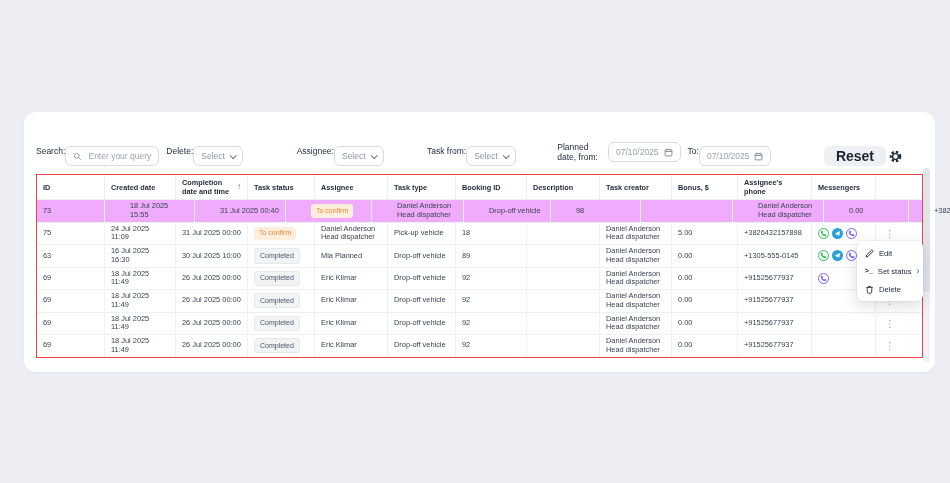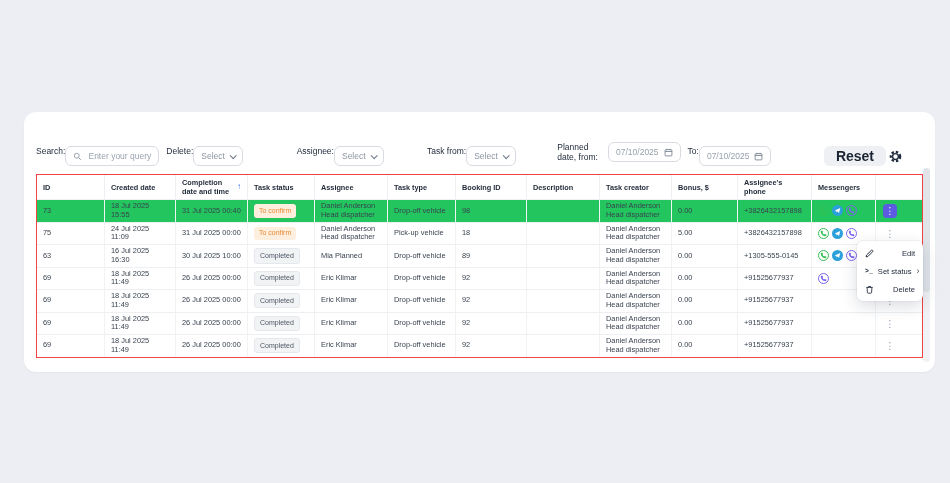--- a/index.html
+++ b/index.html
@@ -67,21 +67,21 @@
     grid-template-columns: 68px 71px 72px 67px 73px 68px 71px 73px 72px 66px 74px 64px 28px;
   }
   .hcell {
     border-right: 1px solid #edeff2; padding: 3px 6px; min-height: 21px;
     font-size: 7.3px; font-weight: 700; color: #1f2937; line-height: 1.25;
     display: flex; align-items: center; gap: 3px;
   }
   .hcell:last-child { border-right: 0; }
   .sort { color: #3b6fe8; font-size: 8px; font-weight: 700; }
   .trow { border-top: 1px solid #edeff2; }
-  .trow.hl { background: #22c55e; }
+  .trow.hl { background: #f0abfc; gap: 19px; }
   .cell {
     border-right: 1px solid #f0f2f4; padding: 2px 6px; min-height: 19.5px;
     font-size: 7.4px; color: #39424f; line-height: 1.18;
     display: flex; align-items: center;
   }
   .cell:last-child { border-right: 0; }
   .badge { padding: 2.5px 5px; border-radius: 3px; font-size: 7px; white-space: nowrap; }
   .badge.warning { background: #fdeede; color: #e88a36; }
   .badge.neutral { background: #f2f3f5; color: #4c5564; border: 1px solid #e5e8ec; }
   .msgr {
@@ -101,21 +101,21 @@
   
   .menu {
     position: absolute; left: 833px; top: 129px; width: 66px; z-index: 5;
     background: #fff; border-radius: 6px; padding: 3px 0;
     box-shadow: 0 5px 16px rgba(25,35,60,.16), 0 0 0 1px rgba(25,35,60,.04);
   }
   .menu-item {
     display: flex; align-items: center; gap: 5px; padding: 4.5px 8px;
     font-size: 7.6px; color: #222c3d; cursor: pointer;
   }
-  .menu-item .lbl { flex: 1; white-space: nowrap; text-align: right; }
+  .menu-item .lbl { flex: 1; white-space: nowrap; }
   .term { font-family: "Liberation Mono", monospace; font-size: 6.5px; font-weight: 700; flex: none; }
   .chev-right { color: #444e5e; font-size: 9px; line-height: 1; flex: none; }
   .micon { flex: none; display: inline-flex; width: 9px; }
   
   .scrollbar {
     position: absolute; right: 5px; top: 56px; bottom: 10px; width: 7px;
     border-radius: 4px; background: #f0f2f5;
   }
   .scroll-thumb {
     position: absolute; left: 0; top: 0; width: 100%; height: 64%;

